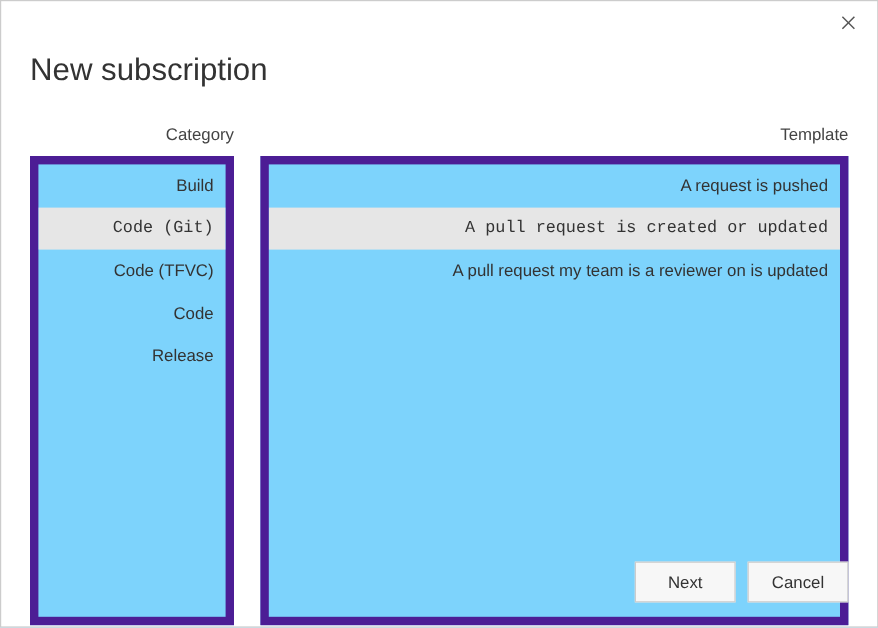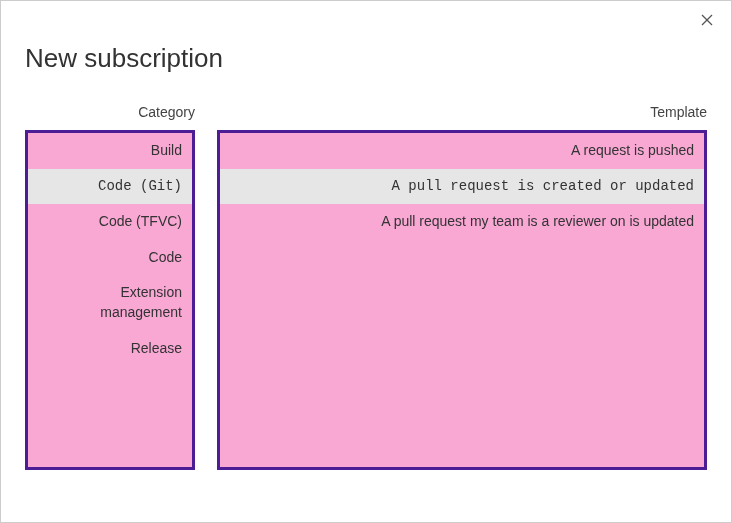--- a/index.html
+++ b/index.html
@@ -55,24 +55,24 @@
     }
     .col-template {
       flex: 1;
     }
     .col-label {
       font-size: 14px;
       color: #444;
       margin-bottom: 10px;
     }
     .listbox {
-      border: 3px solid #4c1d95;
-      height: 340px;
+      border: 7px solid #4c1d95;
+      height: 391px;
       overflow: auto;
-      background: #f9a8d4;
+      background: #7dd3fc;
     }
     .list-item {
       padding: 8px 10px;
       font-size: 14px;
       color: #333;
       cursor: pointer;
       line-height: 1.4;
     }
     .list-item.selected {
       background: #e6e6e6;
@@ -114,30 +114,33 @@
 
   <div class="content">
 
     <div class="column col-category">
       <div class="col-label">Category</div>
       <div class="listbox" id="category-list">
           <div class="list-item">Build</div>
           <div class="list-item selected">Code (Git)</div>
           <div class="list-item">Code (TFVC)</div>
           <div class="list-item">Code</div>
-          <div class="list-item">Extension management</div>
           <div class="list-item">Release</div>
         </div>
     </div>
 
     <div class="column col-template">
       <div class="col-label">Template</div>
       <div class="listbox" id="template-list">
           <div class="list-item">A request is pushed</div>
           <div class="list-item selected">A pull request is created or updated</div>
           <div class="list-item">A pull request my team is a reviewer on is updated</div>
         </div>
     </div>
 
   </div>
 
+  <div class="footer">
+    <button class="btn">Next</button>
+    <button class="btn">Cancel</button>
+  </div>
 
 </div>
 
 </body></html>

